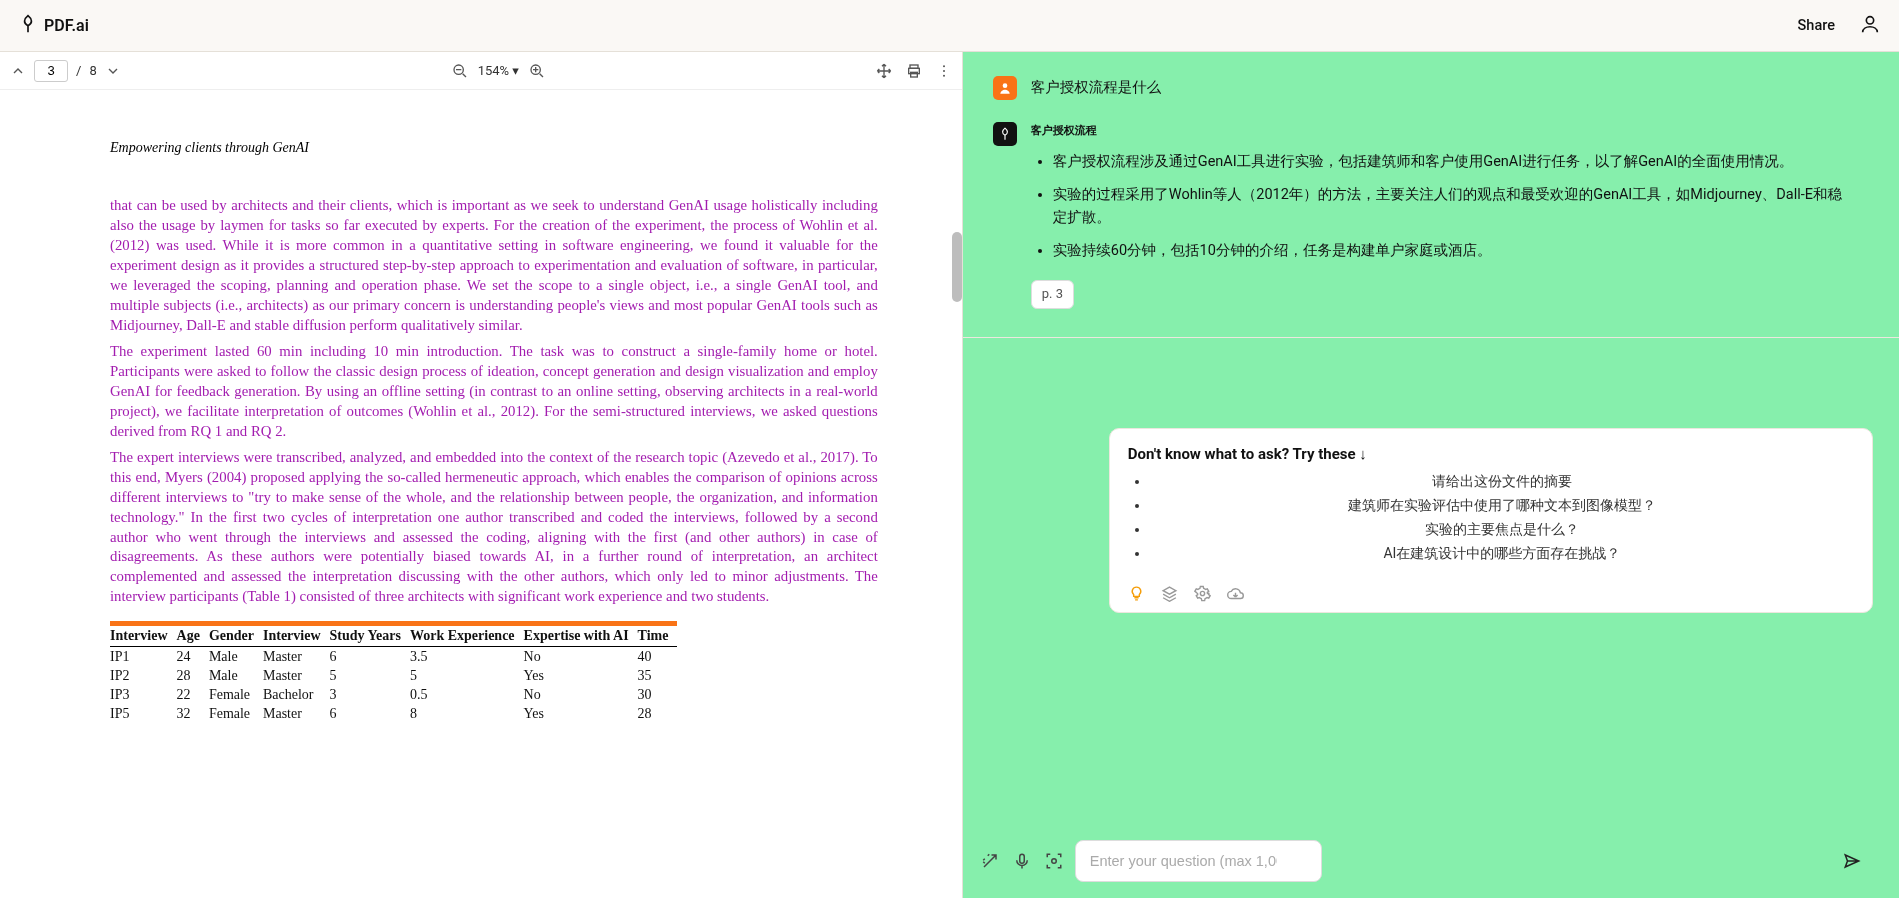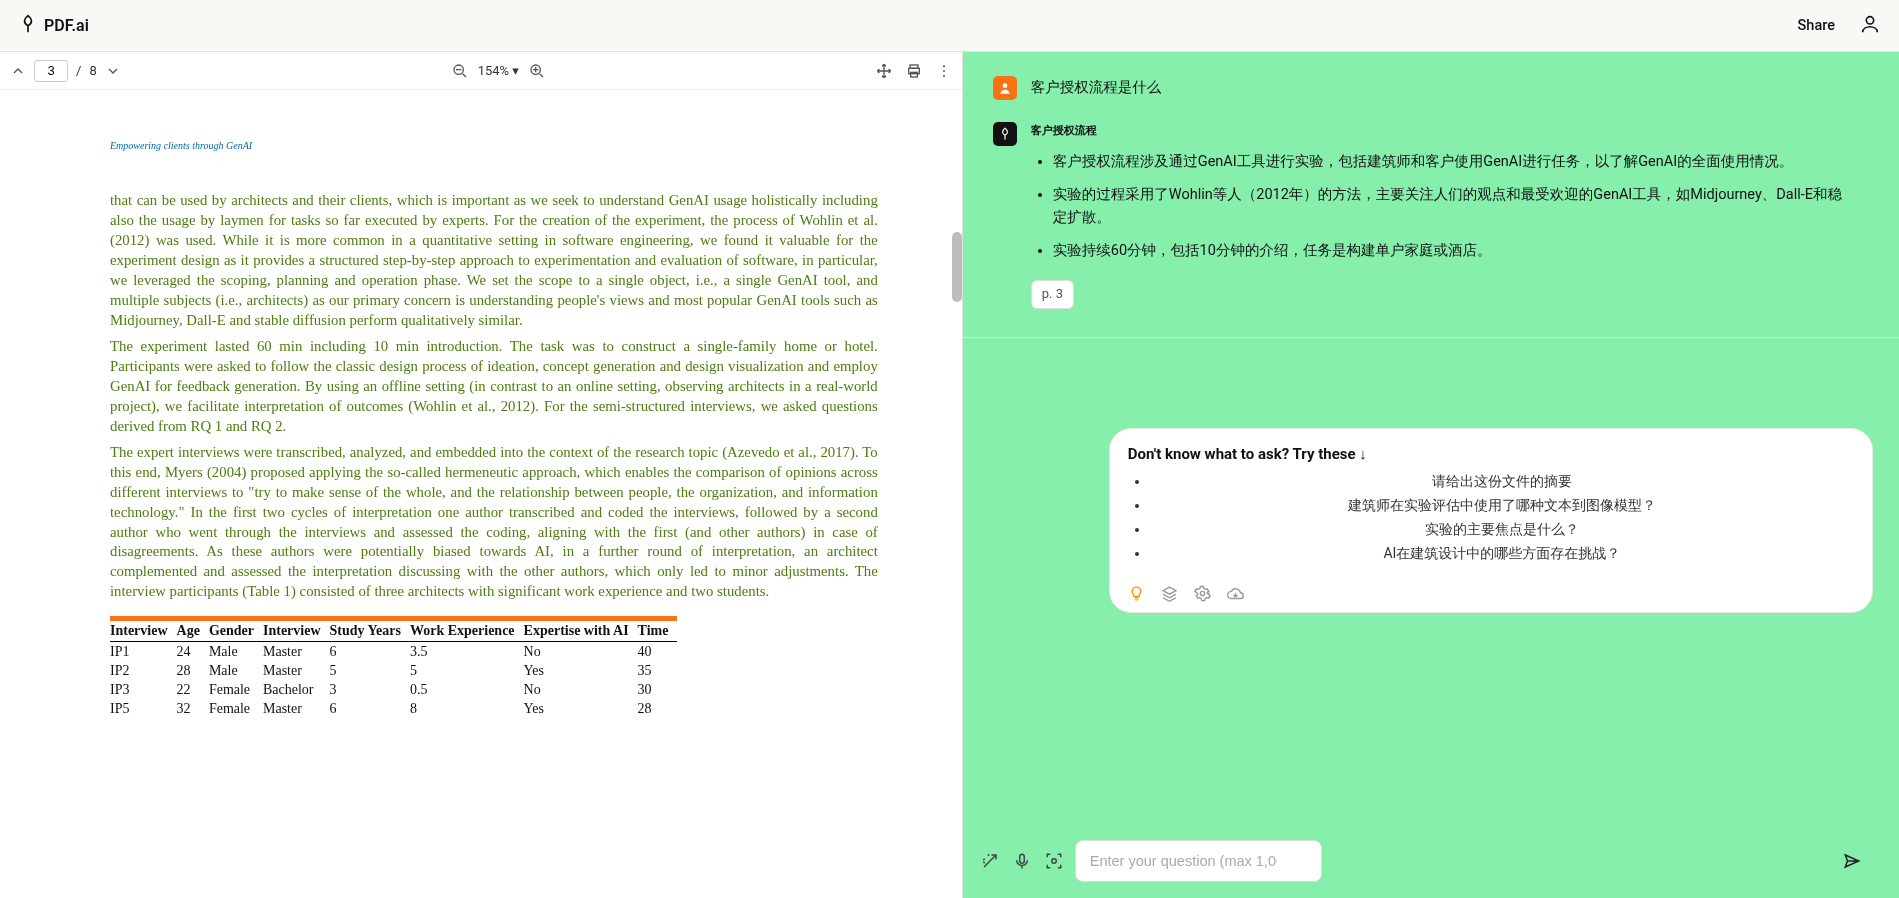--- a/index.html
+++ b/index.html
@@ -18,22 +18,22 @@
   .tb-left { display: flex; align-items: center; gap: 8px; }
   .tb-center { display: flex; align-items: center; gap: 10px; }
   .tb-right { display: flex; align-items: center; gap: 14px; }
   .page-input { width: 34px; height: 22px; text-align: center; border: 1px solid #ccc; border-radius: 3px; font-size: 13px; }
   .ticon { width: 16px; height: 16px; display: inline-flex; align-items: center; justify-content: center; color: #555; cursor: pointer; }
   .ticon svg { width: 16px; height: 16px; }
   .zoom-text { font-size: 13px; }
   
   .pdf-body { flex: 1; overflow: auto; background: #fafafa; position: relative; }
   .pdf-page { background: #fff; margin: 0 auto; padding: 50px 28px 30px 28px; width: 100%; min-height: 100%; }
-  .pdf-header { font-style: italic; font-family: "Times New Roman", serif; font-size: 10px; margin: 0 0 40px 82px; color: #0369a1; }
-  .pdf-para { font-family: "Times New Roman", serif; font-size: 14.8px; line-height: 1.35; text-align: justify; margin: 0 56px 6px 82px; color: #4d7c0f; }
+  .pdf-header { font-style: italic; font-family: "Times New Roman", serif; font-size: 14px; margin: 0 0 40px 82px; color: #000000; }
+  .pdf-para { font-family: "Times New Roman", serif; font-size: 14.8px; line-height: 1.35; text-align: justify; margin: 0 56px 6px 82px; color: #a21caf; }
   .pdf-table { font-family: "Times New Roman", serif; font-size: 14px; margin: 14px 56px 0 82px; border-collapse: collapse; }
   .pdf-table th { text-align: left; font-weight: bold; padding: 2px 9px 2px 0; border-bottom: 1px solid #000; border-top: 5px solid #f97316; }
   .pdf-table td { padding: 1.5px 9px 1.5px 0; }
   .table-caption { font-family: "Times New Roman", serif; font-style: italic; font-size: 14px; margin: 4px 56px 0 82px; }
   
   .scroll-indicator { position: absolute; right: 0; top: 180px; width: 10px; height: 70px; background: #bdbdbd; border-radius: 5px; }
   
   .chat-pane { flex: 1; display: flex; flex-direction: column; background: #86efac; }
   .chat-scroll { flex: 1; overflow: auto; padding: 18px 0 0 0; }
   
@@ -43,21 +43,21 @@
   .avatar-user svg { width: 14px; height: 14px; }
   .avatar-ai { background: #111; color: #fff; }
   .avatar-ai svg { width: 14px; height: 14px; }
   .msg-body { flex: 1; font-size: 14.5px; line-height: 1.6; }
   .msg-title { font-weight: 700; font-size: 11px; margin-bottom: 10px; }
   .msg-body ul { padding-left: 22px; margin-bottom: 18px; }
   .msg-body li { margin-bottom: 10px; }
   .page-ref { display: inline-block; border: 1px solid #ddd; border-radius: 6px; padding: 3px 10px; font-size: 13px; color: #555; background: #fff; cursor: pointer; }
   .divider { border-top: 1px solid #ece7de; margin: 12px 0 0 0; }
   
-  .suggestions { margin: 90px 26px 12px 146px; background: #fff; border: 1px solid #ece7de; border-radius: 22px; padding: 16px 18px 10px 18px; }
+  .suggestions { margin: 90px 26px 12px 146px; background: #fff; border: 1px solid #ece7de; border-radius: 10px; padding: 16px 18px 10px 18px; }
   .sugg-title { font-weight: 700; font-size: 15px; margin-bottom: 10px; }
   .sugg-title .arrow { display: inline-block; }
   .suggestions ul { list-style: disc; padding-left: 22px; margin-bottom: 22px; text-align: center; }
   .suggestions li { font-size: 14px; color: #333; margin-bottom: 6px; cursor: pointer; }
   .sugg-icons { display: flex; gap: 16px; color: #999; }
   .sugg-icons .sicon { width: 17px; height: 17px; cursor: pointer; }
   .sugg-icons .sicon svg { width: 17px; height: 17px; }
   .sicon.bulb { color: #f59e0b; }
   
   .input-bar { display: flex; align-items: center; gap: 12px; padding: 12px 26px 16px 18px; }

